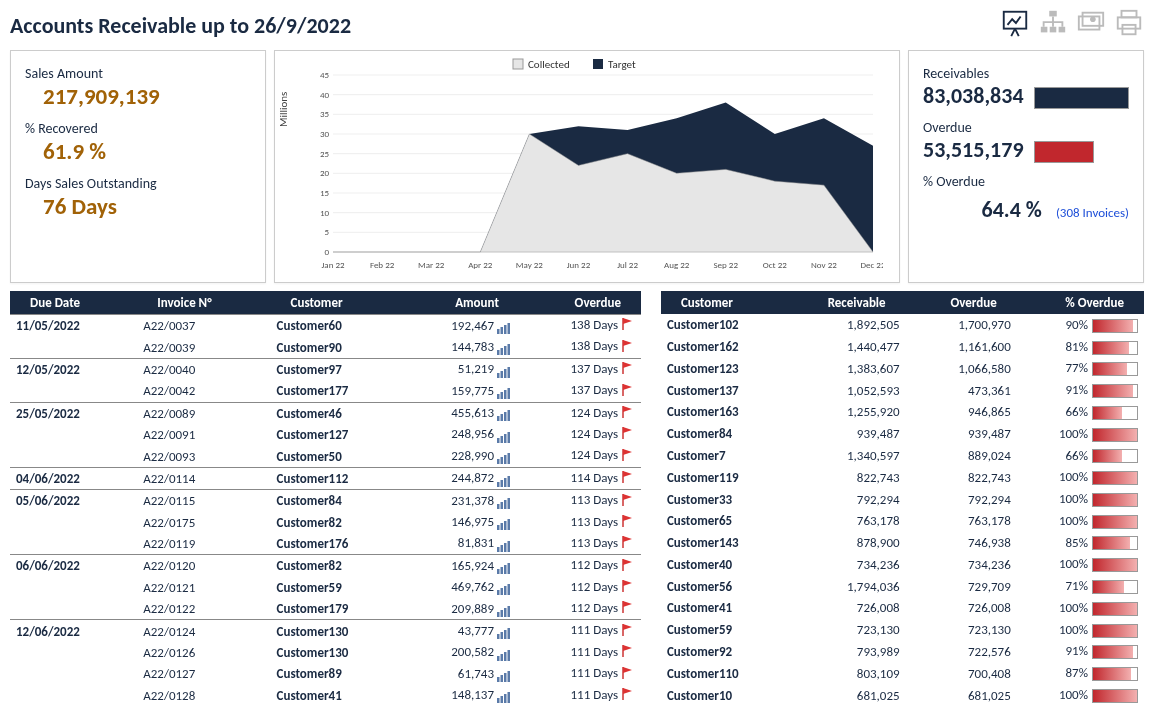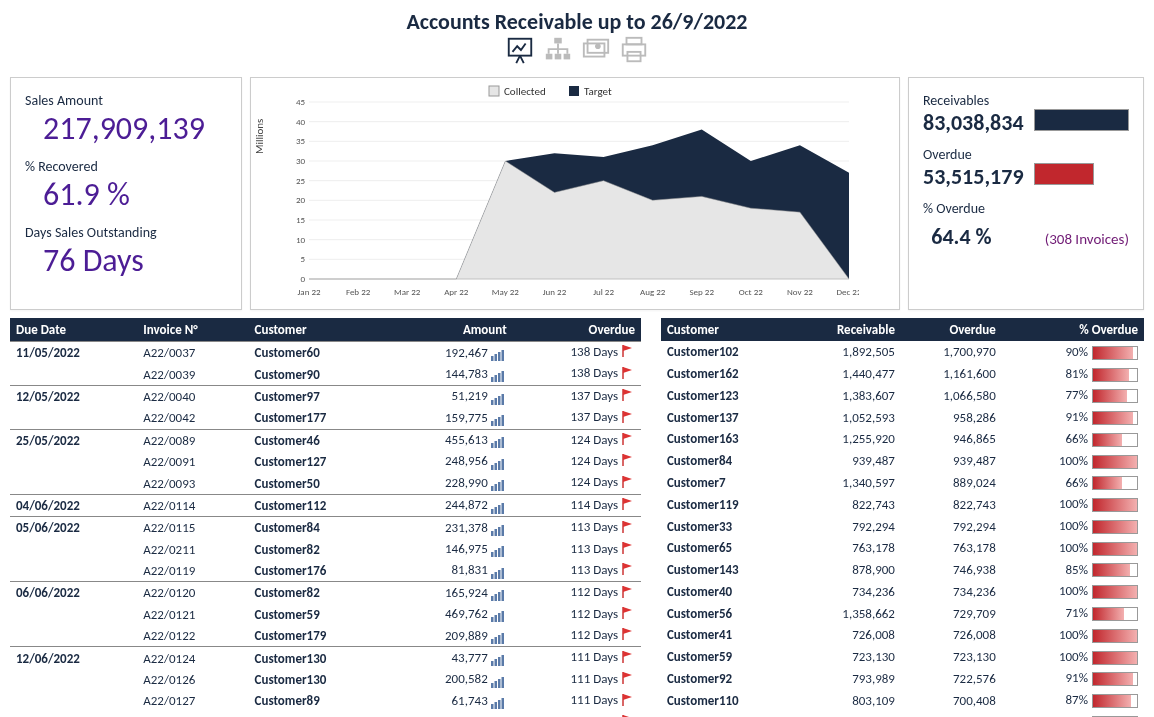--- a/index.html
+++ b/index.html
@@ -1,37 +1,37 @@
 <!DOCTYPE html>
 <html><head>
 <meta charset="utf-8">
 <style>
   * { box-sizing: border-box; margin: 0; padding: 0; }
   body { font-family: Calibri, "Segoe UI", Arial, sans-serif; background: #fff; color: #1a2a42; width: 1154px; }
-  .header-row { display: flex; justify-content: space-between; align-items: center; padding: 8px 10px 4px; flex-direction: column; }
+  .header-row { display: flex; justify-content: space-between; align-items: center; padding: 8px 10px 4px; }
   .title { font-size: 22px; font-weight: bold; color: #1a2a42; }
   .toolbar { display: flex; gap: 8px; }
   .toolbar svg { width: 30px; height: 30px; cursor: pointer; }
   .cards { display: flex; gap: 8px; padding: 4px 10px 8px; }
   .card { border: 1px solid #ccc; background: #fff; padding: 10px 14px; box-shadow: 0 1px 2px rgba(0,0,0,0.05); }
-  .card-left { width: 232px; }
+  .card-left { width: 256px; }
   .card-mid  { flex: 1; position: relative; padding: 6px 10px 6px 28px; }
   .card-right{ width: 236px; }
   .kpi-label { font-size: 14px; color: #1a2a42; margin-top: 4px; }
-  .kpi-value { font-size: 32px; font-weight: normal; color: #4c1d95; padding-left: 18px; margin-bottom: 10px; }
-  .mini-bar-row { display: flex; align-items: flex-start; gap: 10px; margin-bottom: 10px; }
+  .kpi-value { font-size: 23px; font-weight: bold; color: #a16207; padding-left: 18px; margin-bottom: 10px; }
+  .mini-bar-row { display: flex; align-items: flex-end; gap: 10px; margin-bottom: 10px; }
   .mini-big { font-size: 22px; font-weight: bold; }
   .mini-bar { width: 95px; height: 22px; border: 1px solid #999; background: #f4f4f4; }
   .mini-bar.navy { background: #1a2a42; }
   .mini-bar.red  { background: #c1272d; width: 60px; }
-  .invoice-note { color: #701a75; font-size: 15px; margin-left: 39px; }
+  .invoice-note { color: #1d4ed8; font-size: 13px; }
   .y-label { position: absolute; left: 2px; top: 50%; transform: rotate(-90deg) translateX(40px); transform-origin: left top; font-size: 11px; color: #444; }
   .tables { display: flex; gap: 20px; padding: 0 10px 10px; }
   table { border-collapse: collapse; font-size: 13px; }
-  th { background: #1a2a42; color: #fff; text-align: right; padding: 4px 6px; font-weight: bold; }
+  th { background: #1a2a42; color: #fff; text-align: right; padding: 4px 20px; font-weight: bold; }
   th.left { text-align: left; }
   td { padding: 2px 6px; border-bottom: 0; color: #1a2a42; vertical-align: middle; white-space: nowrap; }
   td.bold { font-weight: bold; }
   td.r { text-align: right; }
   tr.date-first td { border-top: 1px solid #888; }
   .icon-span { display: inline-block; vertical-align: middle; }
   .bars-cell svg { vertical-align: middle; }
   .pct-bar { display:inline-block; width:46px; height:14px; border:1px solid #999; margin-left:4px; vertical-align:middle; position:relative; background:#fff; }
   .pct-bar span { position:absolute; left:0; top:0; bottom:0; background: linear-gradient(to right, #c1272d, #f3b0b0); }
   #invoice-table { width: 640px; }
@@ -291,21 +291,21 @@
                 <rect x="7" y="3" width="2.5" height="9" fill="#5a7aa8"></rect>
                 <rect x="10.5" y="1" width="2.5" height="11" fill="#5a7aa8"></rect>
               </svg></span></td>
       <td class="r">113 Days <span class="icon-span"><svg width="14" height="14">
                 <path d="M2 1 V13" stroke="#c33" stroke-width="1.5"></path>
                 <path d="M2 1 L11 4 L2 7 Z" fill="#d33"></path>
               </svg></span></td>
     </tr>
         <tr class="">
       <td class="bold"></td>
-      <td>A22/0211</td>
+      <td>A22/0175</td>
       <td class="bold">Customer82</td>
       <td class="r">146,975 <span class="icon-span bars-cell"><svg width="16" height="12">
                 <rect x="0" y="7" width="2.5" height="5" fill="#5a7aa8"></rect>
                 <rect x="3.5" y="5" width="2.5" height="7" fill="#5a7aa8"></rect>
                 <rect x="7" y="3" width="2.5" height="9" fill="#5a7aa8"></rect>
                 <rect x="10.5" y="1" width="2.5" height="11" fill="#5a7aa8"></rect>
               </svg></span></td>
       <td class="r">113 Days <span class="icon-span"><svg width="14" height="14">
                 <path d="M2 1 V13" stroke="#c33" stroke-width="1.5"></path>
                 <path d="M2 1 L11 4 L2 7 Z" fill="#d33"></path>
@@ -457,21 +457,21 @@
     </tr>
         <tr>
       <td class="bold">Customer123</td>
       <td class="r">1,383,607</td>
       <td class="r">1,066,580</td>
       <td class="r">77%<span class="pct-bar"><span style="width:77%"></span></span></td>
     </tr>
         <tr>
       <td class="bold">Customer137</td>
       <td class="r">1,052,593</td>
-      <td class="r">958,286</td>
+      <td class="r">473,361</td>
       <td class="r">91%<span class="pct-bar"><span style="width:91%"></span></span></td>
     </tr>
         <tr>
       <td class="bold">Customer163</td>
       <td class="r">1,255,920</td>
       <td class="r">946,865</td>
       <td class="r">66%<span class="pct-bar"><span style="width:66%"></span></span></td>
     </tr>
         <tr>
       <td class="bold">Customer84</td>
@@ -510,21 +510,21 @@
       <td class="r">85%<span class="pct-bar"><span style="width:85%"></span></span></td>
     </tr>
         <tr>
       <td class="bold">Customer40</td>
       <td class="r">734,236</td>
       <td class="r">734,236</td>
       <td class="r">100%<span class="pct-bar"><span style="width:100%"></span></span></td>
     </tr>
         <tr>
       <td class="bold">Customer56</td>
-      <td class="r">1,358,662</td>
+      <td class="r">1,794,036</td>
       <td class="r">729,709</td>
       <td class="r">71%<span class="pct-bar"><span style="width:71%"></span></span></td>
     </tr>
         <tr>
       <td class="bold">Customer41</td>
       <td class="r">726,008</td>
       <td class="r">726,008</td>
       <td class="r">100%<span class="pct-bar"><span style="width:100%"></span></span></td>
     </tr>
         <tr>

